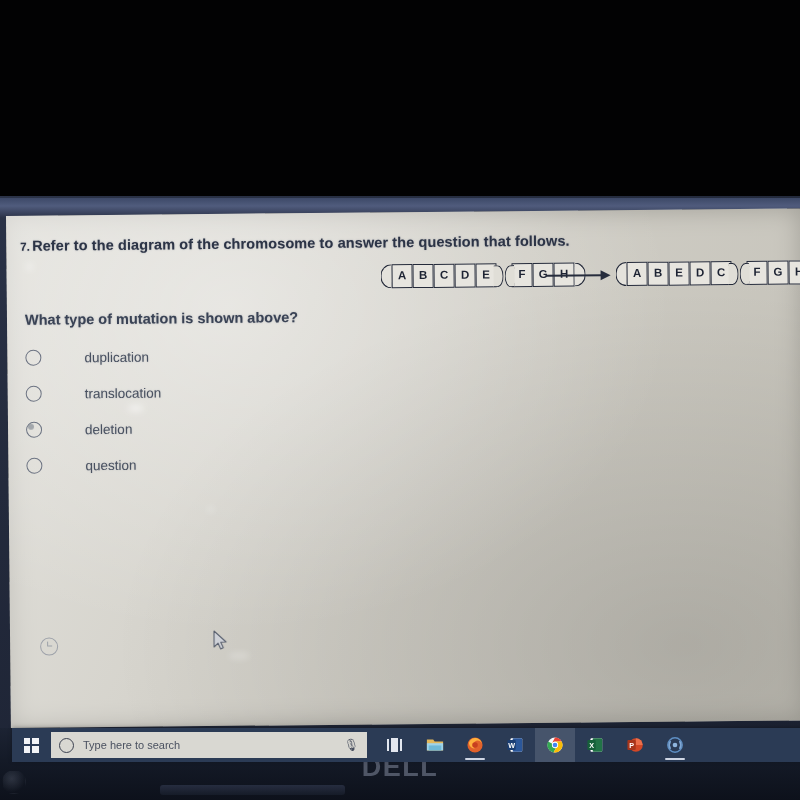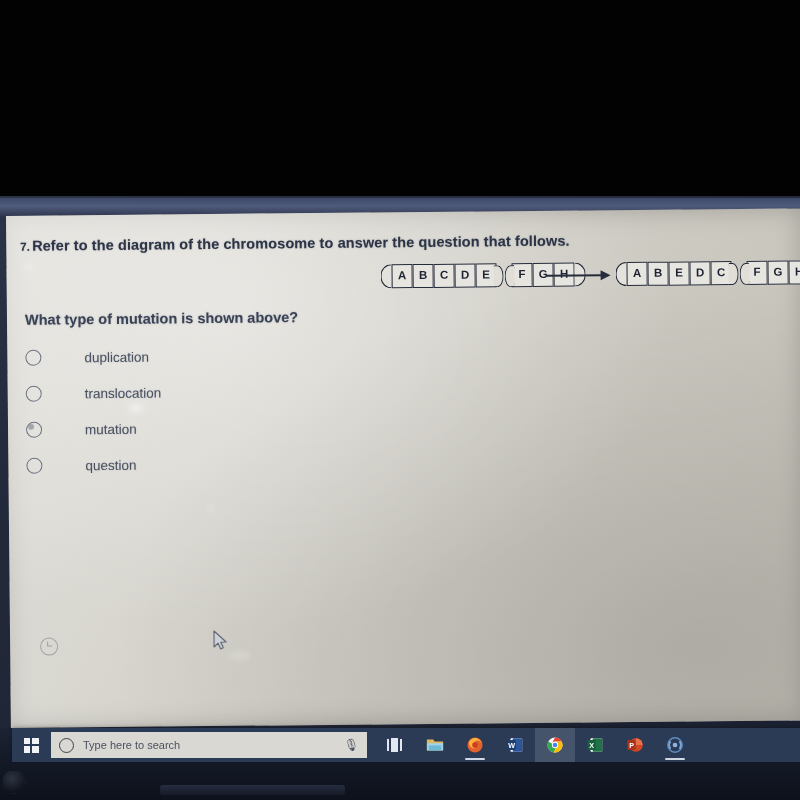--- a/index.html
+++ b/index.html
@@ -450,21 +450,21 @@
         <div class="option">
           <span class="radio"></span>
           <span class="option-label">duplication</span>
         </div>
         <div class="option">
           <span class="radio"></span>
           <span class="option-label">translocation</span>
         </div>
         <div class="option">
           <span class="radio smudged"></span>
-          <span class="option-label">mutation</span>
+          <span class="option-label">deletion</span>
         </div>
         <div class="option">
           <span class="radio"></span>
           <span class="option-label">question</span>
         </div>
       </div>
 
       <div class="smudge" style="left:20px; top:48px; width:6px; height:6px;"></div>
       <div class="smudge" style="left:120px; top:190px; width:16px; height:7px;"></div>
       <div class="smudge" style="left:198px; top:292px; width:8px; height:7px; opacity:.4;"></div>
@@ -568,14 +568,15 @@
           <path d="M15.4,6.4 A6.6,6.6 0 0,1 15.4,13.6" fill="none" stroke="#7fa8d6" stroke-width="1.8" stroke-linecap="round"></path>
           <circle cx="10" cy="10" r="2.6" fill="#8fb5dd"></circle>
         </svg>
       </div>
     </div>
   </div>
 
   <div class="laptop-base"></div>
   <div class="base-circle"></div>
   <div class="hinge"></div>
+  <div class="dell-logo">DELL</div>
 
 </div>
 
 </body></html>

